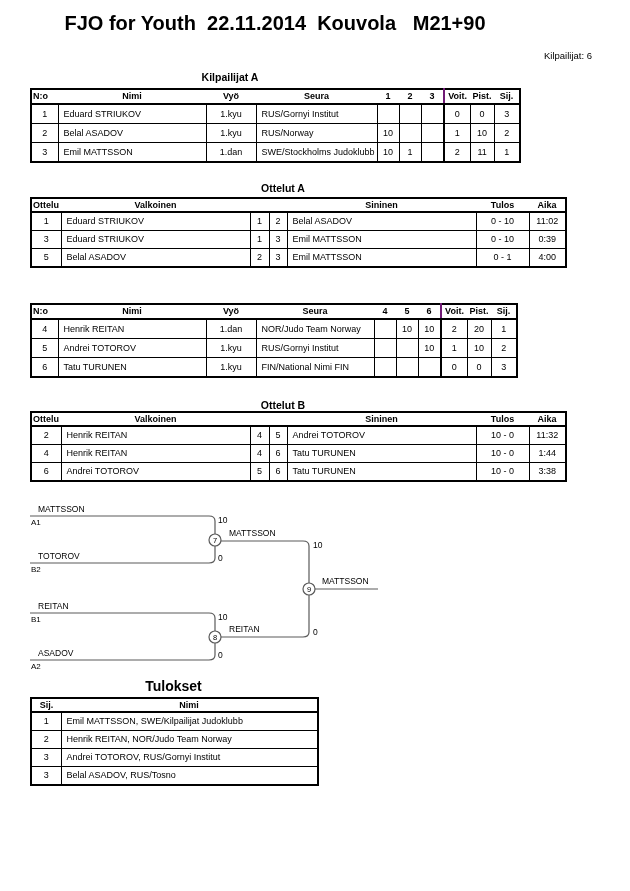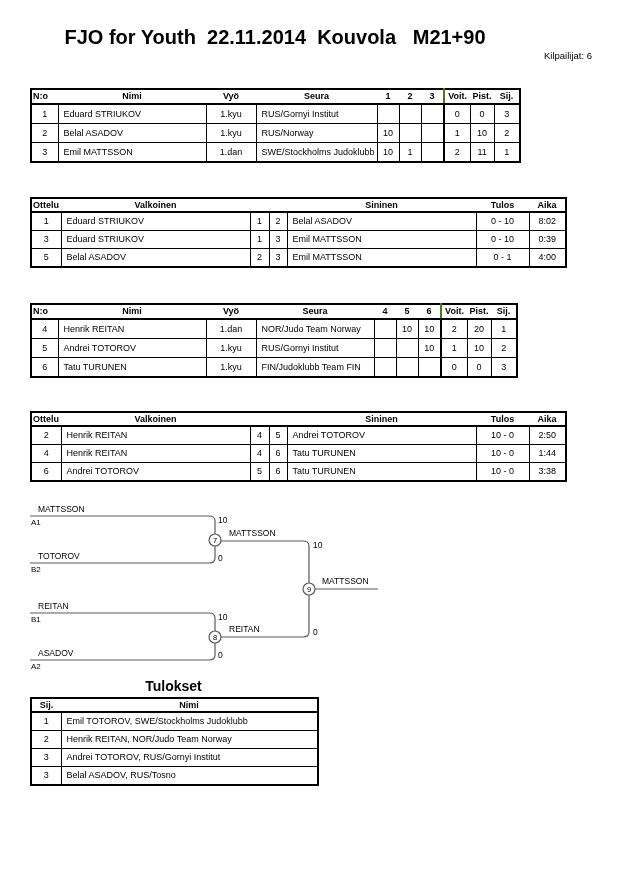--- a/index.html
+++ b/index.html
@@ -1,46 +1,47 @@
 <!DOCTYPE html>
 <html><head>
 <meta charset="utf-8">
 <style>
   html,body{margin:0;padding:0;background:#e8e8e8}
   .page{position:relative;width:630px;height:891px;background:#fff;margin:0 auto;
         font-family:"Liberation Sans",sans-serif;color:#000;overflow:hidden}
   .abs{position:absolute}
-  .title{top:26px;left:30px;width:490px;text-align:center;font-size:20px;font-weight:bold;white-space:pre}
+  .title{top:12px;left:30px;width:490px;text-align:center;font-size:20px;font-weight:bold;white-space:pre}
   .count{top:50px;right:38px;font-size:9.5px;font-weight:normal}
   .sec{font-size:10.5px;font-weight:bold;text-align:center}
   table.tbl{position:absolute;border-collapse:collapse;table-layout:fixed;border:2px solid #000;background:#fff}
   .tbl td{border:1px solid #000;font-size:9px;height:18px;line-height:11px;padding:0 2px;
           white-space:nowrap;overflow:hidden;text-align:center;vertical-align:middle}
   .tbl thead td{border:0;border-bottom:2px solid #000;font-weight:bold;height:13px}
   .tbl td.l{text-align:left;padding-left:5px}
   .tbl td.grp{border-left:2px solid #000}
-  .tbl thead td.grp{border-left:2px solid #4d7c0f}
+  .tbl thead td.grp{border-left:2px solid #701a75}
   .tbl td.ov{overflow:visible;text-align:left;padding-left:1px}
   table.mt td{height:17px}
   table.mt thead td{height:12px}
   svg.bracket{position:absolute;left:0;top:0;pointer-events:none}
   .bl{stroke:#5a5a5a;stroke-width:1.2;fill:none}
   .bc{stroke:#5a5a5a;stroke-width:1.2;fill:#fff}
   .bt{font-family:"Liberation Sans",sans-serif;font-size:8.5px;fill:#000}
   .bseed{font-size:8px}
   .bnum{font-family:"Liberation Sans",sans-serif;font-size:7.5px;fill:#000;text-anchor:middle}
 </style>
 </head>
 <body>
 
 <div class="page">
 
   <div class="abs title">FJO for Youth  22.11.2014  Kouvola   M21+90</div>
   <div class="abs count">Kilpailijat: 6</div>
 
+  <div class="abs sec" style="left:30px;top:71px;width:400px">Kilpailijat A</div>
   <table class="tbl" style="left:30px;top:88px">
     <colgroup>
         <col style="width:27px">
         <col style="width:148px">
         <col style="width:50px">
         <col style="width:118px">
         <col style="width:22px">
         <col style="width:22px">
         <col style="width:23px">
         <col style="width:26px">
@@ -94,20 +95,21 @@
         <td>10</td>
         <td>1</td>
         <td></td>
         <td class="grp">2</td>
         <td>11</td>
         <td>1</td>
       </tr>
     </tbody>
   </table>
 
+  <div class="abs sec" style="left:30px;top:182px;width:506px">Ottelut A</div>
   <table class="tbl mt" style="left:30px;top:197px">
     <colgroup>
         <col style="width:26px">
         <col style="width:189px">
         <col style="width:19px">
         <col style="width:18px">
         <col style="width:189px">
         <col style="width:53px">
         <col style="width:37px">
       </colgroup>
@@ -123,21 +125,21 @@
     </tr>
       </thead>
     <tbody>
       <tr>
         <td>1</td>
         <td class="l">Eduard STRIUKOV</td>
         <td>1</td>
         <td>2</td>
         <td class="l">Belal ASADOV</td>
         <td>0 - 10</td>
-        <td>8:02</td>
+        <td>11:02</td>
       </tr>
       <tr>
         <td>3</td>
         <td class="l">Eduard STRIUKOV</td>
         <td>1</td>
         <td>3</td>
         <td class="l">Emil MATTSSON</td>
         <td>0 - 10</td>
         <td>0:39</td>
       </tr>
@@ -202,31 +204,32 @@
         <td></td>
         <td>10</td>
         <td class="grp">1</td>
         <td>10</td>
         <td>2</td>
       </tr>
       <tr>
         <td>6</td>
         <td class="l">Tatu TURUNEN</td>
         <td>1.kyu</td>
-        <td class="l">FIN/Judoklubb Team FIN</td>
+        <td class="l">FIN/National Nimi FIN</td>
         <td></td>
         <td></td>
         <td></td>
         <td class="grp">0</td>
         <td>0</td>
         <td>3</td>
       </tr>
     </tbody>
   </table>
 
+  <div class="abs sec" style="left:30px;top:399px;width:506px">Ottelut B</div>
   <table class="tbl mt" style="left:30px;top:411px">
     <colgroup>
         <col style="width:26px">
         <col style="width:189px">
         <col style="width:19px">
         <col style="width:18px">
         <col style="width:189px">
         <col style="width:53px">
         <col style="width:37px">
       </colgroup>
@@ -242,21 +245,21 @@
     </tr>
       </thead>
     <tbody>
       <tr>
         <td>2</td>
         <td class="l">Henrik REITAN</td>
         <td>4</td>
         <td>5</td>
         <td class="l">Andrei TOTOROV</td>
         <td>10 - 0</td>
-        <td>2:50</td>
+        <td>11:32</td>
       </tr>
       <tr>
         <td>4</td>
         <td class="l">Henrik REITAN</td>
         <td>4</td>
         <td>6</td>
         <td class="l">Tatu TURUNEN</td>
         <td>10 - 0</td>
         <td>1:44</td>
       </tr>
@@ -313,21 +316,21 @@
       </colgroup>
     <thead>
         <tr>
       <td>Sij.</td>
       <td>Nimi</td>
     </tr>
       </thead>
     <tbody>
       <tr>
         <td>1</td>
-        <td class="l">Emil TOTOROV, SWE/Stockholms Judoklubb</td>
+        <td class="l">Emil MATTSSON, SWE/Kilpailijat Judoklubb</td>
       </tr>
       <tr>
         <td>2</td>
         <td class="l">Henrik REITAN, NOR/Judo Team Norway</td>
       </tr>
       <tr>
         <td>3</td>
         <td class="l">Andrei TOTOROV, RUS/Gornyi Institut</td>
       </tr>
       <tr>

